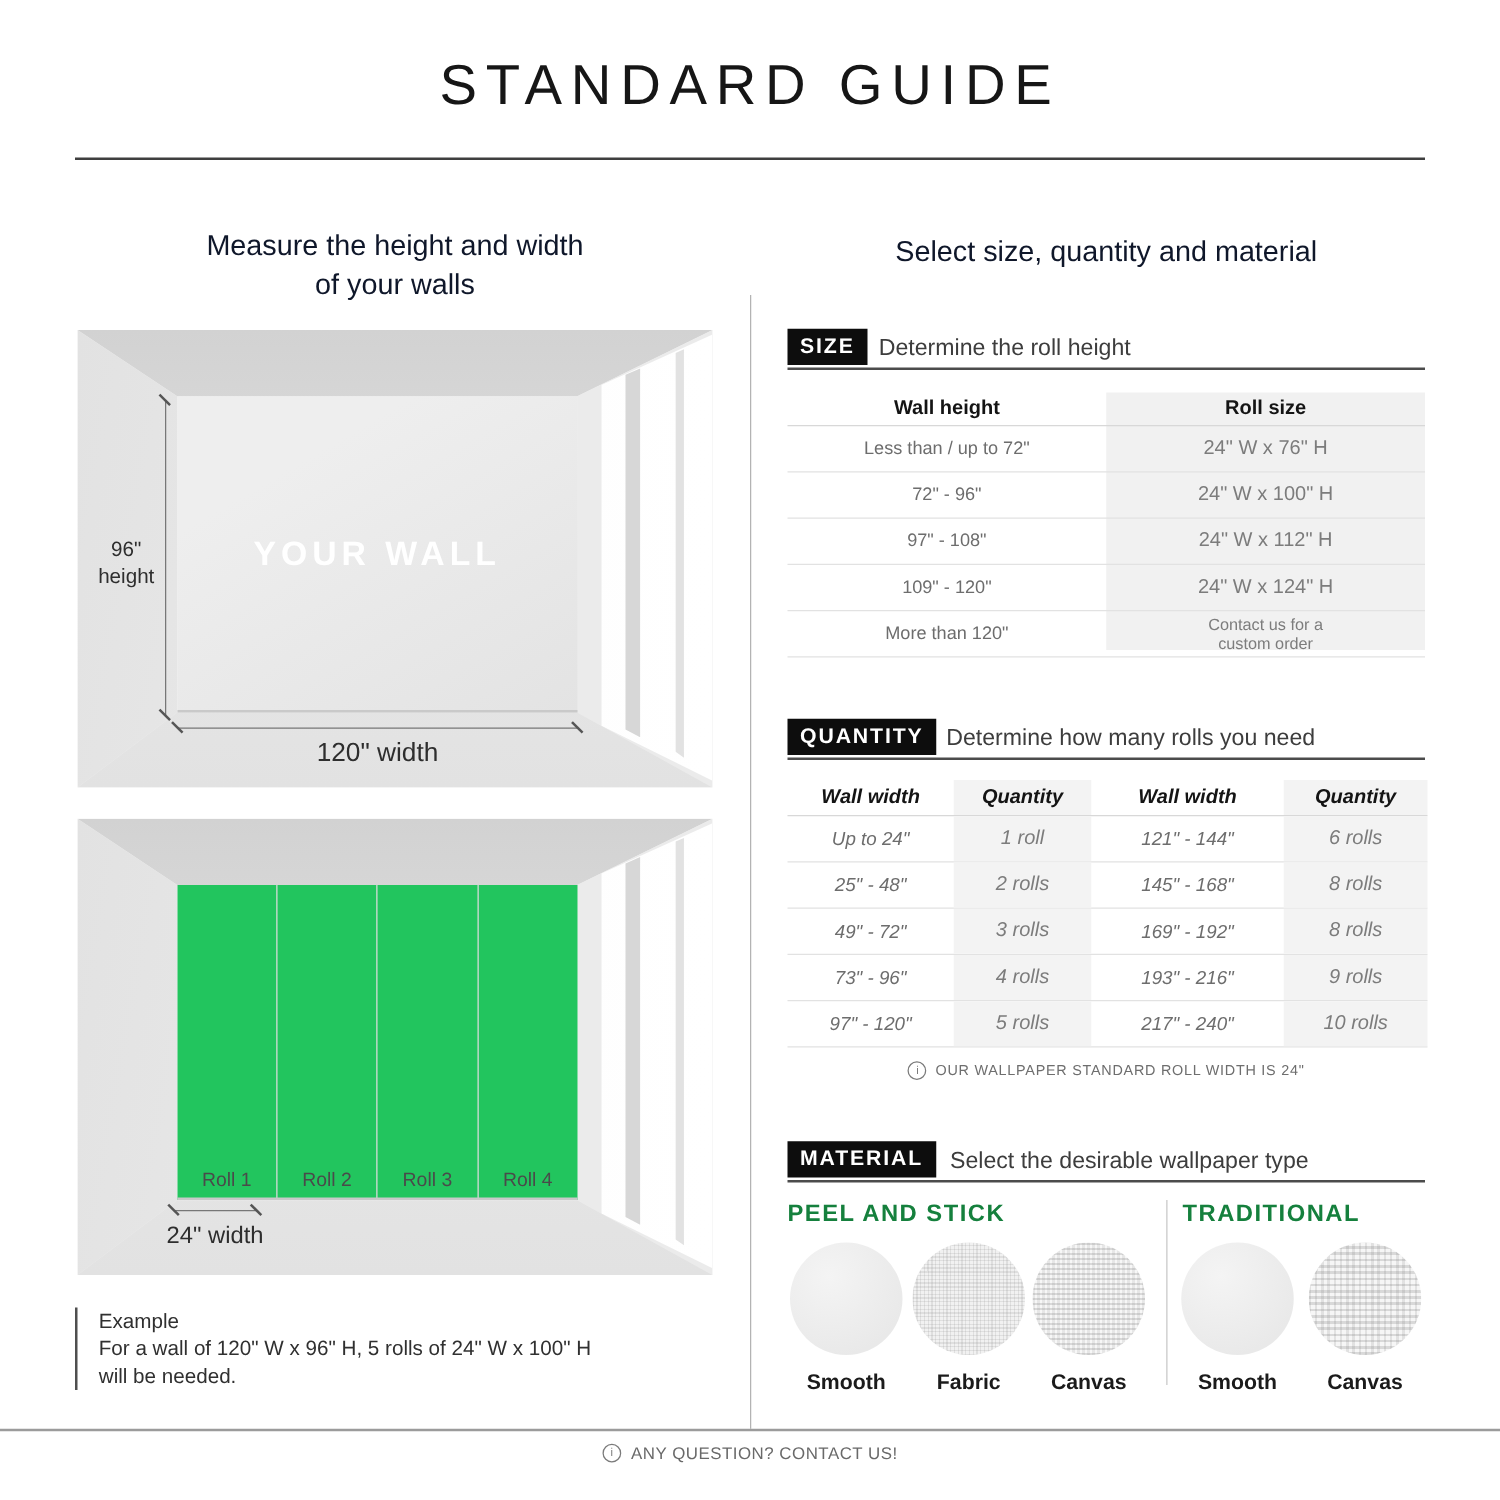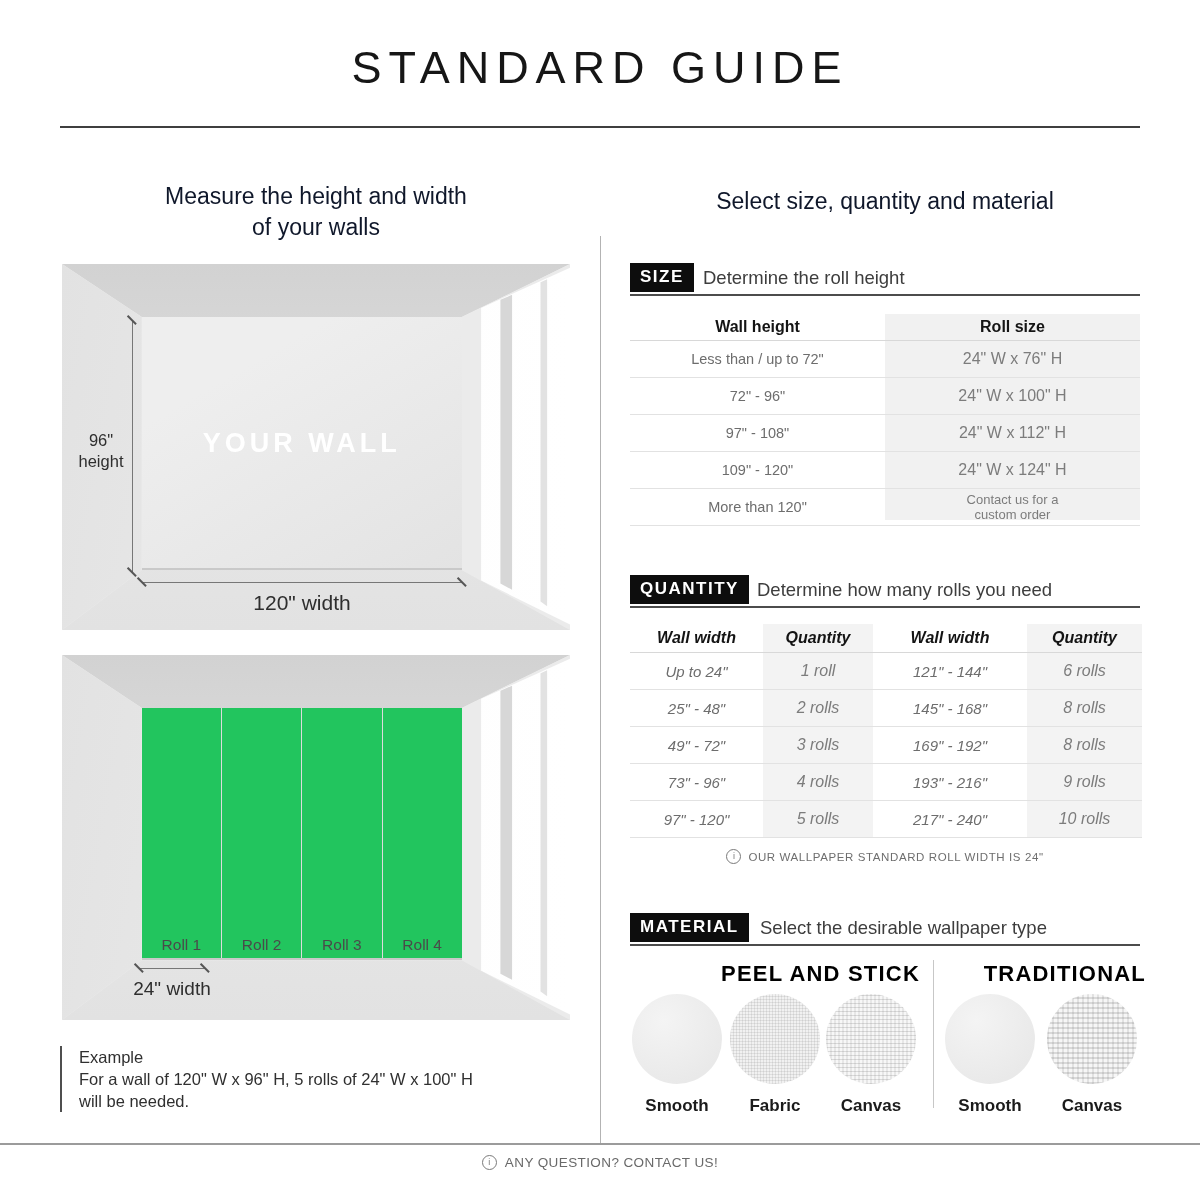--- a/index.html
+++ b/index.html
@@ -93,22 +93,22 @@
         justify-content:center;gap:7px;color:#6e6e6e;}
   .note-text{font-size:11.5px;letter-spacing:0.6px;}
   .info-icon{width:13px;height:13px;min-width:13px;border:1px solid #7a7a7a;border-radius:50%;
              font-size:9px;line-height:13px;display:flex;align-items:center;justify-content:center;color:#7a7a7a;}
   .rule-bottom{position:absolute;left:0;top:1143px;width:1200px;height:2px;background:#9b9b9b;}
   .footer{position:absolute;left:0;top:1155px;width:100%;display:flex;justify-content:center;
           align-items:center;gap:8px;color:#696969;}
   .footer-text{font-size:13.5px;letter-spacing:0.4px;}
 
   
-  .mat-group-title{position:absolute;top:961px;font-size:22px;font-weight:700;letter-spacing:1.2px;
-                   color:#000000;text-align:right;}
+  .mat-group-title{position:absolute;top:961px;font-size:19px;font-weight:700;letter-spacing:1.2px;
+                   color:#15803d;text-align:left;}
   #mat-title-1{left:630px;width:290px;}
   #mat-title-2{left:946px;width:200px;}
   .mat-divider{position:absolute;left:933px;top:960px;width:1px;height:148px;background:#c7c7c7;}
   .swatch{position:absolute;top:994px;width:100px;text-align:center;}
   .swatch-circle{width:90px;height:90px;border-radius:50%;margin:0 auto;}
   .tex-smooth{background:radial-gradient(circle at 35% 30%,#f4f4f4,#e9e9e9 75%);}
   .tex-fabric{background-color:#f1f1f1;
     background-image:repeating-linear-gradient(0deg,rgba(140,140,140,0.18) 0 1px,transparent 1px 3px),
                      repeating-linear-gradient(90deg,rgba(140,140,140,0.18) 0 1px,transparent 1px 3px);}
   .tex-canvas{background-color:#f7f7f7;

